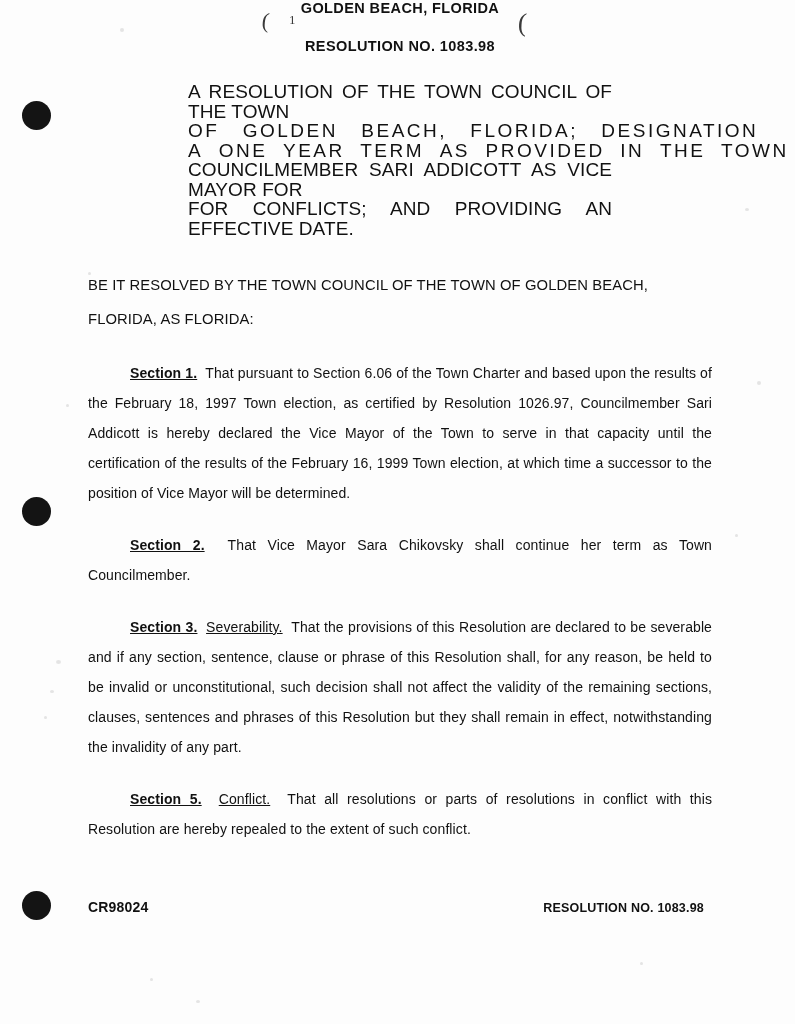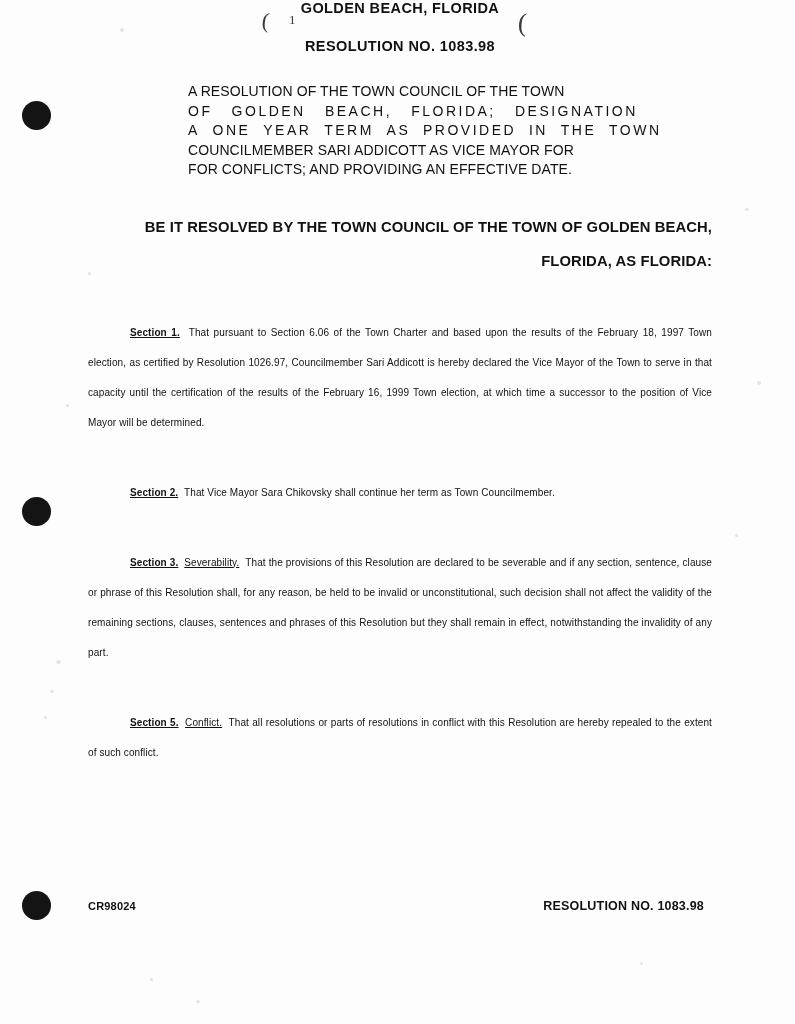--- a/index.html
+++ b/index.html
@@ -65,39 +65,38 @@
     font-weight: bold;
     font-size: 14.5px;
     letter-spacing: .4px;
   }
   .t1 { }
   .t2 { margin-top: 22px; }
 
   .caption {
     margin: 28px 0 0 100px;
     width: 424px;
-    font-size: 14px;
+    font-size: 19px;
     line-height: 19.5px;
     text-align: justify;
     letter-spacing: .1px;
   }
   .caption .spaced { letter-spacing: 2.5px; }
 
   .resolved {
     margin-top: 30px;
-    font-weight: bold;
+    font-weight: normal;
     font-size: 14.8px;
     line-height: 34px;
     letter-spacing: .1px;
-    text-align: right;
   }
 
   .para {
-    margin-top: 40px;
-    font-size: 10px;
+    margin-top: 22px;
+    font-size: 14px;
     line-height: 30px;
     text-align: justify;
     letter-spacing: .1px;
   }
   .para .lead { padding-left: 42px; }
   .sec {
     font-weight: bold;
     text-decoration: underline;
   }
   .sub {
@@ -108,21 +107,21 @@
     position: absolute;
     left: 88px;
     top: 899px;
     width: 624px;
     display: flex;
     justify-content: space-between;
     align-items: baseline;
   }
   .footer-left {
     font-weight: bold;
-    font-size: 11px;
+    font-size: 14px;
     letter-spacing: .2px;
   }
   .footer-right {
     font-weight: bold;
     font-size: 12.5px;
     letter-spacing: .2px;
     margin-right: 8px;
   }
 </style>
 </head>

